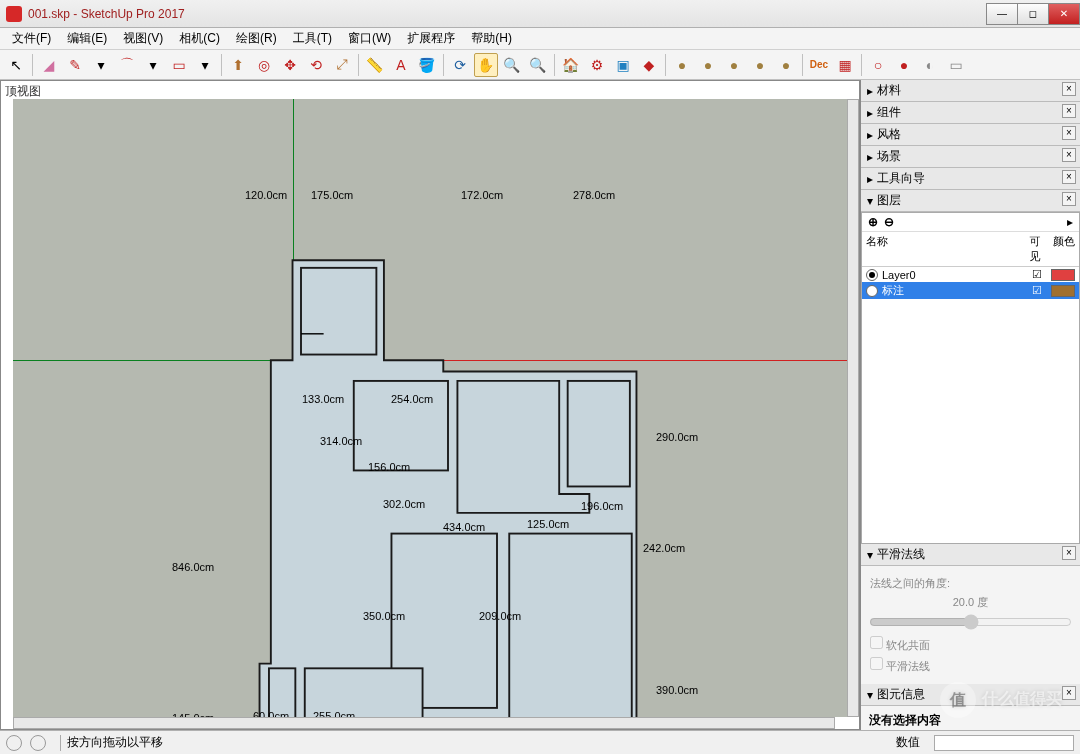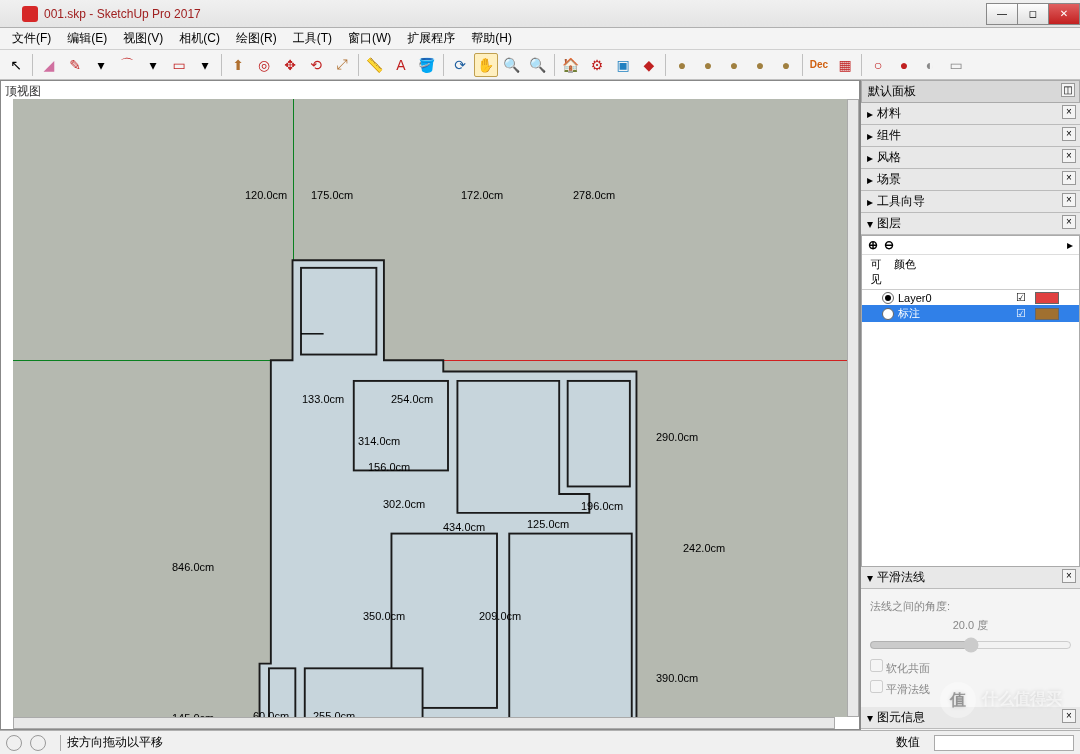--- a/index.html
+++ b/index.html
@@ -1,17 +1,17 @@
 <!DOCTYPE html>
 <html><head>
 <meta charset="utf-8">
 <style>
 * { box-sizing: border-box; margin: 0; padding: 0; }
 body { font-family: "Microsoft YaHei", SimSun, Arial, sans-serif; font-size: 12px; background: #fff; overflow: hidden; width: 1080px; height: 754px; position: relative; }
-.titlebar { height: 28px; background: linear-gradient(#f0f0f0,#e4e4e4); border-bottom: 1px solid #b0b0b0; display: flex; align-items: center; padding-left: 22px; }
+.titlebar { height: 28px; background: linear-gradient(#f0f0f0,#e4e4e4); border-bottom: 1px solid #b0b0b0; display: flex; align-items: center; padding-left: 6px; }
 .titlebar .su-icon { width: 16px; height: 16px; background: #d62828; border-radius: 3px; margin-right: 6px; display:inline-block;}
 .titlebar .title { color: #a02020; font-size: 12px; flex: 1; }
 .winbtns { display: flex; }
 .winbtn { width: 32px; height: 22px; border: 1px solid #888; margin-left: -1px; background: linear-gradient(#fdfdfd,#e0e0e0); display:flex; align-items:center; justify-content:center; font-size:10px;}
 .winbtn.close { background: linear-gradient(#e06060,#c22020); color:#fff; }
 .menubar { height: 22px; background: #f4f4f4; border-bottom: 1px solid #d0d0d0; display:flex; align-items:center; padding-left: 4px; font-size: 12px; }
 .menubar span { padding: 2px 8px; cursor: default; }
 .toolbar { height: 30px; background: #f4f4f4; border-bottom: 1px solid #c0c0c0; display:flex; align-items:center; padding: 2px 4px; gap: 2px;}
 .tbtn { width: 24px; height: 24px; border: 1px solid transparent; border-radius: 2px; display:flex; align-items:center; justify-content:center; font-size:14px;}
 .tbtn.active { border-color:#c0a050; background:#fff0c0;}
@@ -32,21 +32,21 @@
 .accordion { background:#e8e8e8; border-bottom:1px solid #bbb; padding:2px 6px; font-size:12px; display:flex; align-items:center; position:relative;}
 .accordion .arrow { width:10px; display:inline-block;}
 .accordion .closex { position:absolute; right:4px; top:2px; border:1px solid #999; width:14px; height:14px; font-size:10px; text-align:center; line-height:12px; background:#f4f4f4;}
 .layers-panel { background:#fff; border:1px solid #aaa; flex:0 0 auto; }
 .layers-tools { padding:2px 6px; display:flex; gap:6px; align-items:center; border-bottom:1px solid #ddd;}
 .layers-head { display:flex; font-size:11px; border-bottom:1px solid #ccc;}
 .layers-head div { padding:2px 4px;}
 .lh-name {flex:1;}
 .lh-vis {width:28px; text-align:center;}
 .lh-col {width:30px; text-align:center;}
-.layer-row { display:flex; align-items:center; font-size:11px; padding:1px 20px;}
+.layer-row { display:flex; align-items:center; font-size:11px; padding:1px 4px;}
 .layer-row.selected { background:#3080e8; color:#fff;}
 .layer-row .radio { width:12px; height:12px; border:1px solid #666; border-radius:50%; margin-right:4px; background:#fff;}
 .layer-row .radio.checked::after{content:"";display:block;width:6px;height:6px;background:#000;border-radius:50%;margin:2px;}
 .layer-row .lname {flex:1;}
 .layer-row .chk {width:28px;text-align:center;}
 .layer-row .swatch {width:24px;height:12px;border:1px solid #666;}
 .layers-body { height:276px; overflow:auto; background:#fff;}
 .soften-panel { background:#f4f4f4; padding:6px 8px; color:#888; font-size:11px;}
 .soften-panel .label-row { margin:4px 1px;}
 .soften-panel input[type=range]{width:100%;}
@@ -156,44 +156,40 @@
       <div class="dim" style="top:90px; left:232px;">120.0cm</div>
       <div class="dim" style="top:90px; left:298px;">175.0cm</div>
       <div class="dim" style="top:90px; left:448px;">172.0cm</div>
       <div class="dim" style="top:90px; left:560px;">278.0cm</div>
 
       <div class="dim" style="top:417px; left:159px;margin-top:45px;">846.0cm</div>
       <div class="dim" style="top:613px; left:159px;">145.0cm</div>
 
       <div class="dim" style="top:294px; left:289px;">133.0cm</div>
       <div class="dim" style="top:294px; left:378px;">254.0cm</div>
-      <div class="dim" style="top:336px; left:307px;margin-left:38px;">314.0cm</div>
+      <div class="dim" style="top:336px; left:307px;">314.0cm</div>
       <div class="dim" style="top:362px; left:355px;">156.0cm</div>
       <div class="dim" style="top:332px; left:643px;">290.0cm</div>
       <div class="dim" style="top:399px; left:370px;">302.0cm</div>
       <div class="dim" style="top:422px; left:430px;">434.0cm</div>
       <div class="dim" style="top:419px; left:514px;">125.0cm</div>
       <div class="dim" style="top:401px; left:568px;">196.0cm</div>
-      <div class="dim" style="top:443px; left:670px;">242.0cm</div>
+      <div class="dim" style="top:443px; left:630px;">242.0cm</div>
       <div class="dim" style="top:511px; left:350px;">350.0cm</div>
       <div class="dim" style="top:511px; left:466px;">209.0cm</div>
-      <div class="dim" style="top:573px; left:643px;">390.0cm</div>
+      <div class="dim" style="top:585px; left:643px;">390.0cm</div>
       <div class="dim" style="top:611px; left:240px;">60.0cm</div>
       <div class="dim" style="top:611px; left:300px;">255.0cm</div>
 
     </div>
     <div class="scrollbar-h"></div>
     <div class="scrollbar-v"></div>
   </div>
 
   <div class="sidepanel">
-    <div class="tray-head">
-      <span>默认面板</span>
-      <span class="closex">◫</span>
-    </div>
     <div class="accordion">
         <span class="arrow">▸</span>
         <span>材料</span>
         <span class="closex">×</span>
       </div>
     <div class="accordion">
         <span class="arrow">▸</span>
         <span>组件</span>
         <span class="closex">×</span>
       </div>
@@ -219,20 +215,21 @@
       </div>
 
     <div class="layers-panel">
       <div class="layers-tools">
         <span style="font-weight:bold">⊕</span>
         <span style="font-weight:bold">⊖</span>
         <span style="flex:1"></span>
         <span>▸</span>
       </div>
       <div class="layers-head">
+        <div class="lh-name">名称</div>
         <div class="lh-vis">可见</div>
         <div class="lh-col">颜色</div>
       </div>
       <div class="layers-body">
         <div class="layer-row">
           <span class="radio checked"></span>
           <span class="lname">Layer0</span>
           <span class="chk">☑</span>
           <span class="swatch" style="background:#e04040"></span>
         </div>

